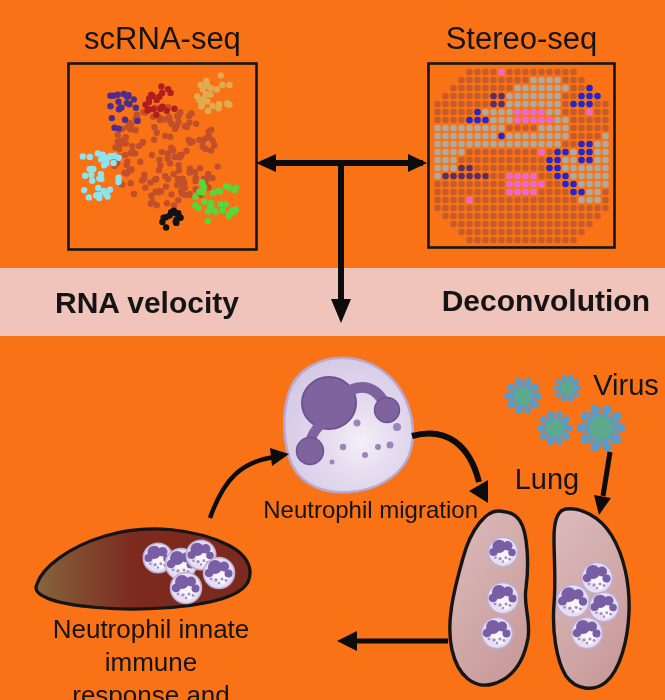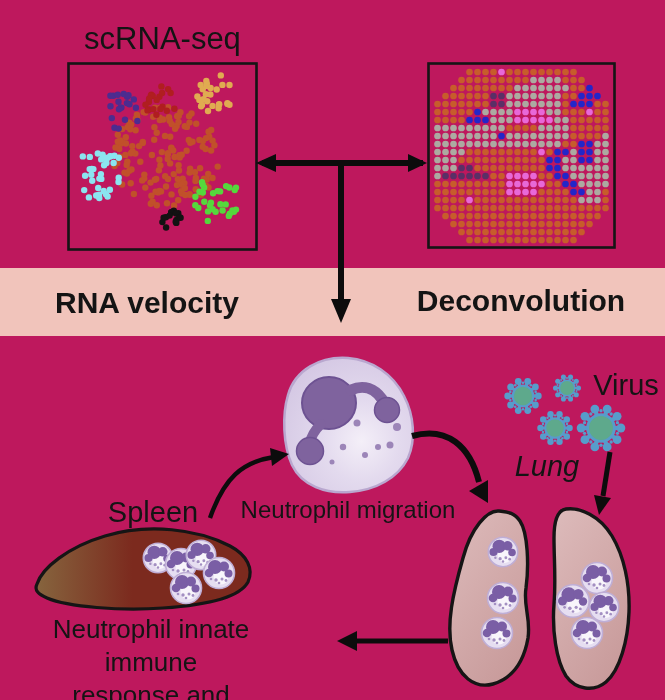--- a/index.html
+++ b/index.html
@@ -1,37 +1,37 @@
 <!DOCTYPE html>
 <html><head>
 <meta charset="utf-8">
 <style>
   html,body{margin:0;padding:0;}
   .canvas{
     position:relative; width:665px; height:700px; overflow:hidden;
-    background:#be185d;
+    background:#f97316;
     font-family:"Liberation Sans", sans-serif;
     color:#141414;
   }
   .band{position:absolute; left:0; top:268px; width:665px; height:68px; background:#F1C4BB;}
   .art{position:absolute; left:0; top:0;}
   .lbl{position:absolute; text-align:center; white-space:nowrap; color:#141414;}
   .t-title{font-size:31px;}
   .t-band{font-size:30px;font-weight:bold;}
   .t-big{font-size:29px;}
   .t-mid{font-size:24px;}
   .t-out{font-size:26px; line-height:33px; white-space:normal;}
   #scrna-title{left:68px; top:21px; width:189px;}
   #stereo-title{left:428px; top:21px; width:187px;}
   #band-left{left:37px; top:286px; width:220px;}
-  #band-right{left:411px; top:284px; width:220px;}
+  #band-right{left:430px; top:284px; width:220px;text-align:right;}
   #virus-label{left:566px; top:369px; width:120px;}
-  #lung-label{left:487px; top:450px; width:120px;font-style:italic;}
+  #lung-label{left:487px; top:463px; width:120px;}
   #spleen-label{left:93px; top:496px; width:120px;}
-  #migration-label{left:218px; top:496px; width:260px;}
+  #migration-label{left:218px; top:496px; width:260px;text-align:right;}
   #outcome-label{left:5px; top:613px; width:292px;}
 </style>
 </head>
 <body>
 
 <div class="canvas">
 
   <div class="band"></div>
 
   <svg class="art" width="665" height="700" viewBox="0 0 665 700">
@@ -928,23 +928,23 @@
       <path d="M610 452 L603 496" fill="none" stroke="#0C0C0C" stroke-width="5"></path>
       <polygon points="599,515 611,498 594,495"></polygon>
     </g>
     <g fill="#0C0C0C">
       <path d="M448 641 H354" fill="none" stroke="#0C0C0C" stroke-width="5"></path>
       <polygon points="337,641 357,631 357,651"></polygon>
     </g>
   </svg>
 
   <div class="lbl t-title" id="scrna-title">scRNA-seq</div>
+  <div class="lbl t-title" id="stereo-title">Stereo-seq</div>
   <div class="lbl t-band" id="band-left">RNA velocity</div>
   <div class="lbl t-band" id="band-right">Deconvolution</div>
   <div class="lbl t-big" id="virus-label">Virus</div>
   <div class="lbl t-big" id="lung-label">Lung</div>
-  <div class="lbl t-big" id="spleen-label">Spleen</div>
   <div class="lbl t-mid" id="migration-label">Neutrophil migration</div>
   <div class="lbl t-out" id="outcome-label">
     <span>Neutrophil innate immune</span><br>
     <span>response and inflammation</span>
   </div>
 </div>
 
 </body></html>

